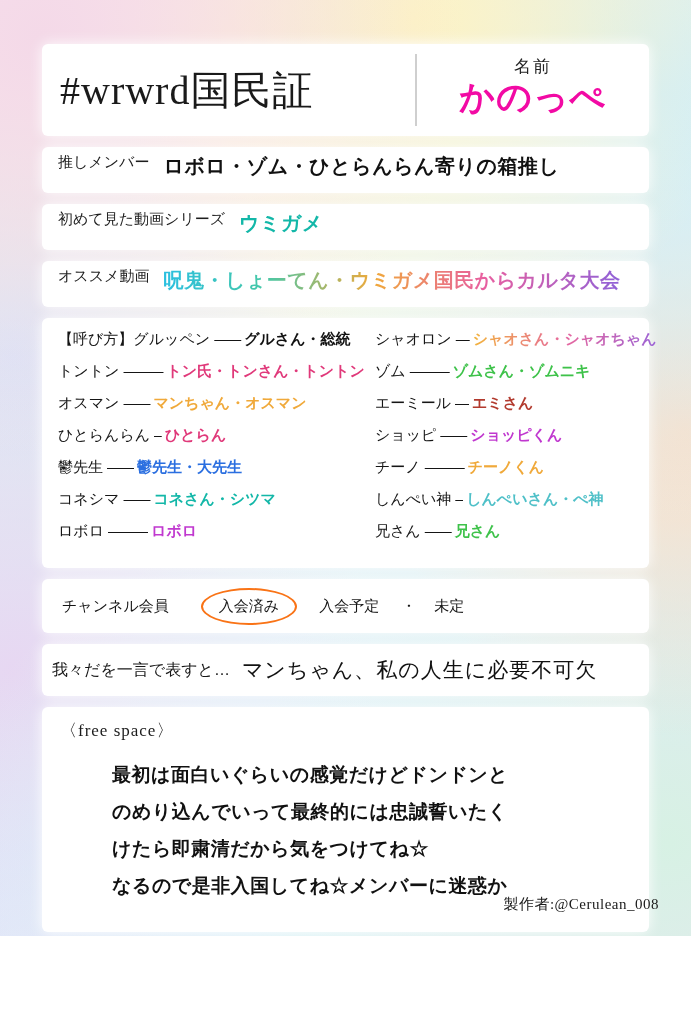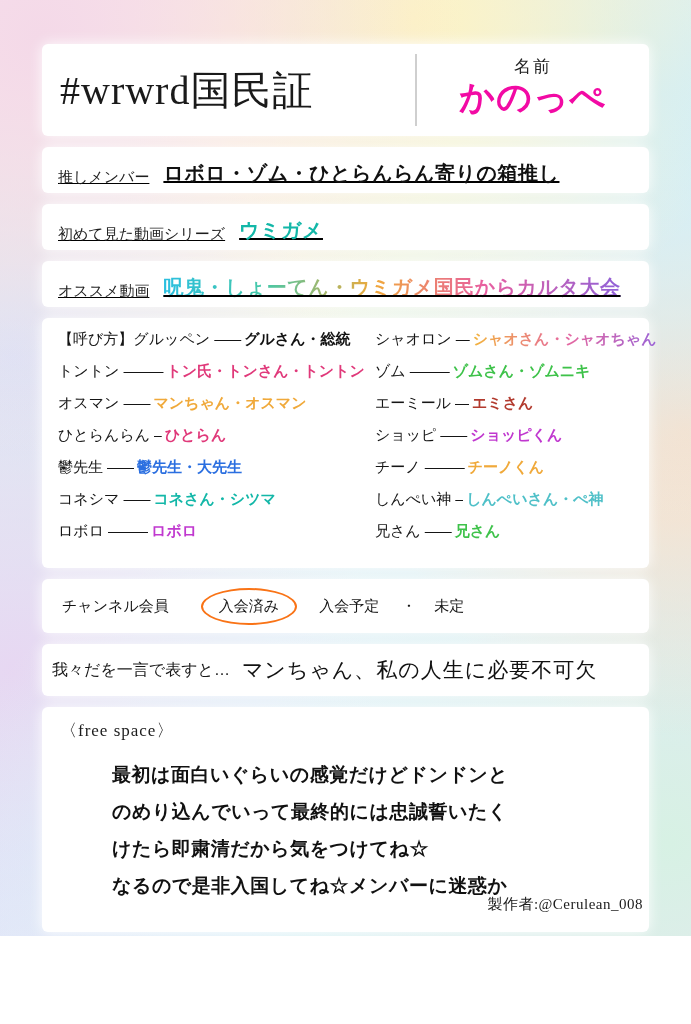--- a/index.html
+++ b/index.html
@@ -78,24 +78,23 @@
     font-size: 35px;
     font-weight: bold;
     color: #f20aa4;
     letter-spacing: 1px;
     line-height: 1.05;
   }
 
   
   .row {
     display: flex;
-    align-items: flex-end;
+    align-items: flex-start;
     min-height: 46px;
     padding: 6px 16px;
-    text-decoration: underline;
   }
   .row-label {
     font-size: 15px;
     color: #1d1d1d;
     white-space: nowrap;
     margin-right: 14px;
   }
   .row-value {
     font-size: 20px;
     font-weight: bold;
@@ -221,21 +220,21 @@
   .free-line {
     font-size: 19px;
     font-weight: bold;
     color: #111;
     letter-spacing: 0.5px;
     line-height: 1.95;
   }
 
   .credit {
     position: absolute;
-    right: 48px;
+    right: 32px;
     bottom: 22px;
     font-size: 15px;
     color: #1b1b1b;
     font-family: "Liberation Serif", serif;
     letter-spacing: 0.5px;
   }
 </style>
 </head>
 <body>
 

